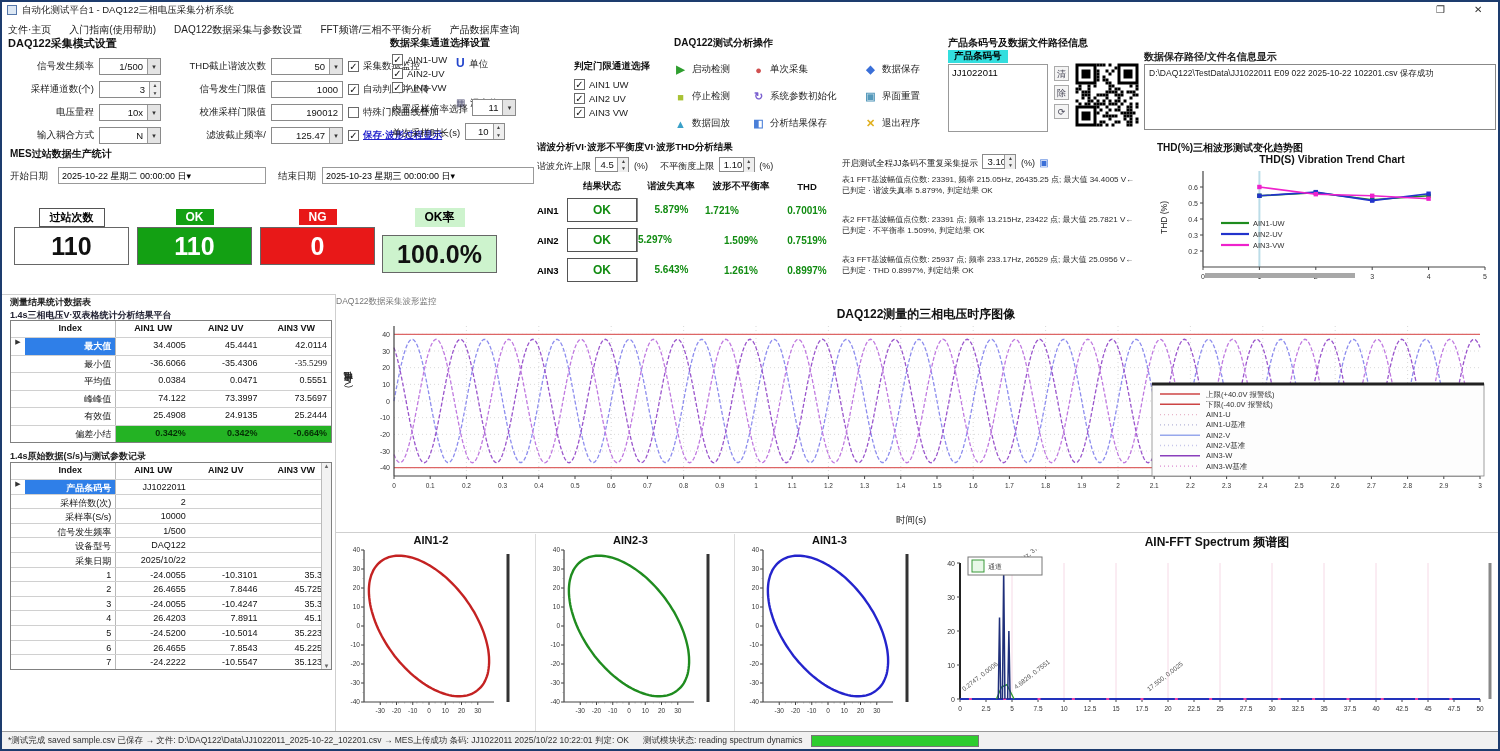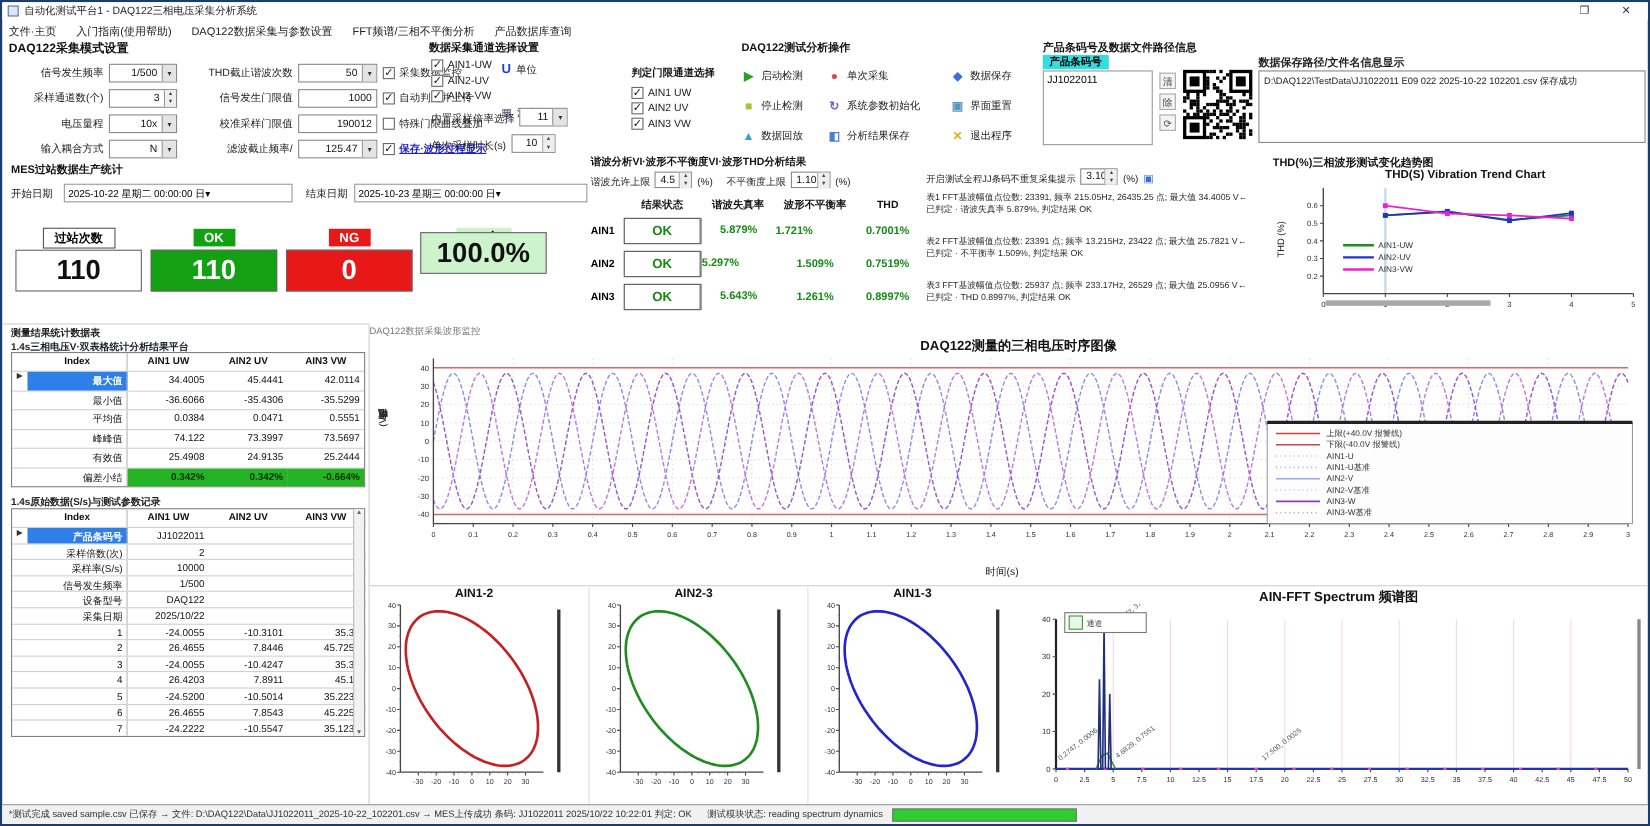--- a/index.html
+++ b/index.html
@@ -438,21 +438,21 @@
     <span class="lbl abs" style="left:268px;top:23px;">结束日期</span>
     <span class="abs" style="left:312px;top:20px;width:212px;height:17px;border:1px solid #999;background:#fff;font-size:9px;padding:2px 3px;white-space:nowrap;">2025-10-23 星期三 00:00:00 日▾</span>
     <div id="counters">
         <div style="position: absolute; top: 60px; left: 4px; width: 115px; text-align: center;"><span class="chip" style="border: 1px solid rgb(85, 85, 85); font-size: 11px;">过站次数</span></div>
         <div class="counter-num" style="position: absolute; top: 80px; left: 4px; width: 115px; height: 38px; background: rgb(255, 255, 255); color: rgb(17, 17, 17);">110</div>
         <div style="position: absolute; top: 60px; left: 127px; width: 115px; text-align: center;"><span class="chip" style="background: rgb(19, 160, 19); color: rgb(255, 255, 255);">OK</span></div>
         <div class="counter-num" style="position: absolute; top: 80px; left: 127px; width: 115px; height: 38px; background: rgb(19, 160, 19); color: rgb(255, 255, 255);">110</div>
         <div style="position: absolute; top: 60px; left: 250px; width: 115px; text-align: center;"><span class="chip" style="background: rgb(232, 24, 24); color: rgb(255, 255, 255);">NG</span></div>
         <div class="counter-num" style="position: absolute; top: 80px; left: 250px; width: 115px; height: 38px; background: rgb(232, 24, 24); color: rgb(255, 255, 255);">0</div>
         <div style="position: absolute; top: 60px; left: 372px; width: 115px; text-align: center;"><span class="chip" style="background: rgb(205, 243, 205);">OK率</span></div>
-        <div class="counter-num" style="position: absolute; top: 64px; left: 372px; width: 115px; height: 38px; background: rgb(205, 243, 205); color: rgb(17, 17, 17);">100.0%</div>
+        <div class="counter-num" style="position: absolute; top: 88px; left: 372px; width: 115px; height: 38px; background: rgb(205, 243, 205); color: rgb(17, 17, 17);">100.0%</div>
       </div>
   </div>
 
   <div class="abs" style="left:535px;top:139px;width:300px;height:152px;">
     <div class="ptitle" style="font-size:9.5px;">谐波分析VI·波形不平衡度VI·波形THD分析结果</div>
     <div class="abs" style="left:0;top:14px;white-space:nowrap;">
       <span class="lbl" style="font-size:9px;">谐波允许上限</span>
       <span class="spin" style="width:34px;height:15px;vertical-align:middle;">
           <span class="cval">4.5</span>
           <span class="sar">
@@ -543,21 +543,21 @@
           <span class="tc rl sel-blue" style="width: 92px;">最大值</span>
           <span class="tc" style="width: 74px;">34.4005</span>
           <span class="tc" style="width: 72px;">45.4441</span>
           <span class="tc" style="width: 70px;">42.0114</span>
         </div>
         <div class="trow" style="height: 17.5px;">
           <span class="tc" style="width: 14px; padding: 0px; text-align: center; font-size: 7px; color: rgb(51, 51, 51);"></span>
           <span class="tc rl" style="width: 92px;">最小值</span>
           <span class="tc" style="width: 74px;">-36.6066</span>
           <span class="tc" style="width: 72px;">-35.4306</span>
-          <span class="tc" style="width: 70px;">-35.5299</span>
+          <span class="tc" style="width: 70px; font-family: Liberation Serif, serif;">-35.5299</span>
         </div>
         <div class="trow" style="height: 17.5px;">
           <span class="tc" style="width: 14px; padding: 0px; text-align: center; font-size: 7px; color: rgb(51, 51, 51);"></span>
           <span class="tc rl" style="width: 92px;">平均值</span>
           <span class="tc" style="width: 74px;">0.0384</span>
           <span class="tc" style="width: 72px;">0.0471</span>
           <span class="tc" style="width: 70px;">0.5551</span>
         </div>
         <div class="trow" style="height: 17.5px;">
           <span class="tc" style="width: 14px; padding: 0px; text-align: center; font-size: 7px; color: rgb(51, 51, 51);"></span>

